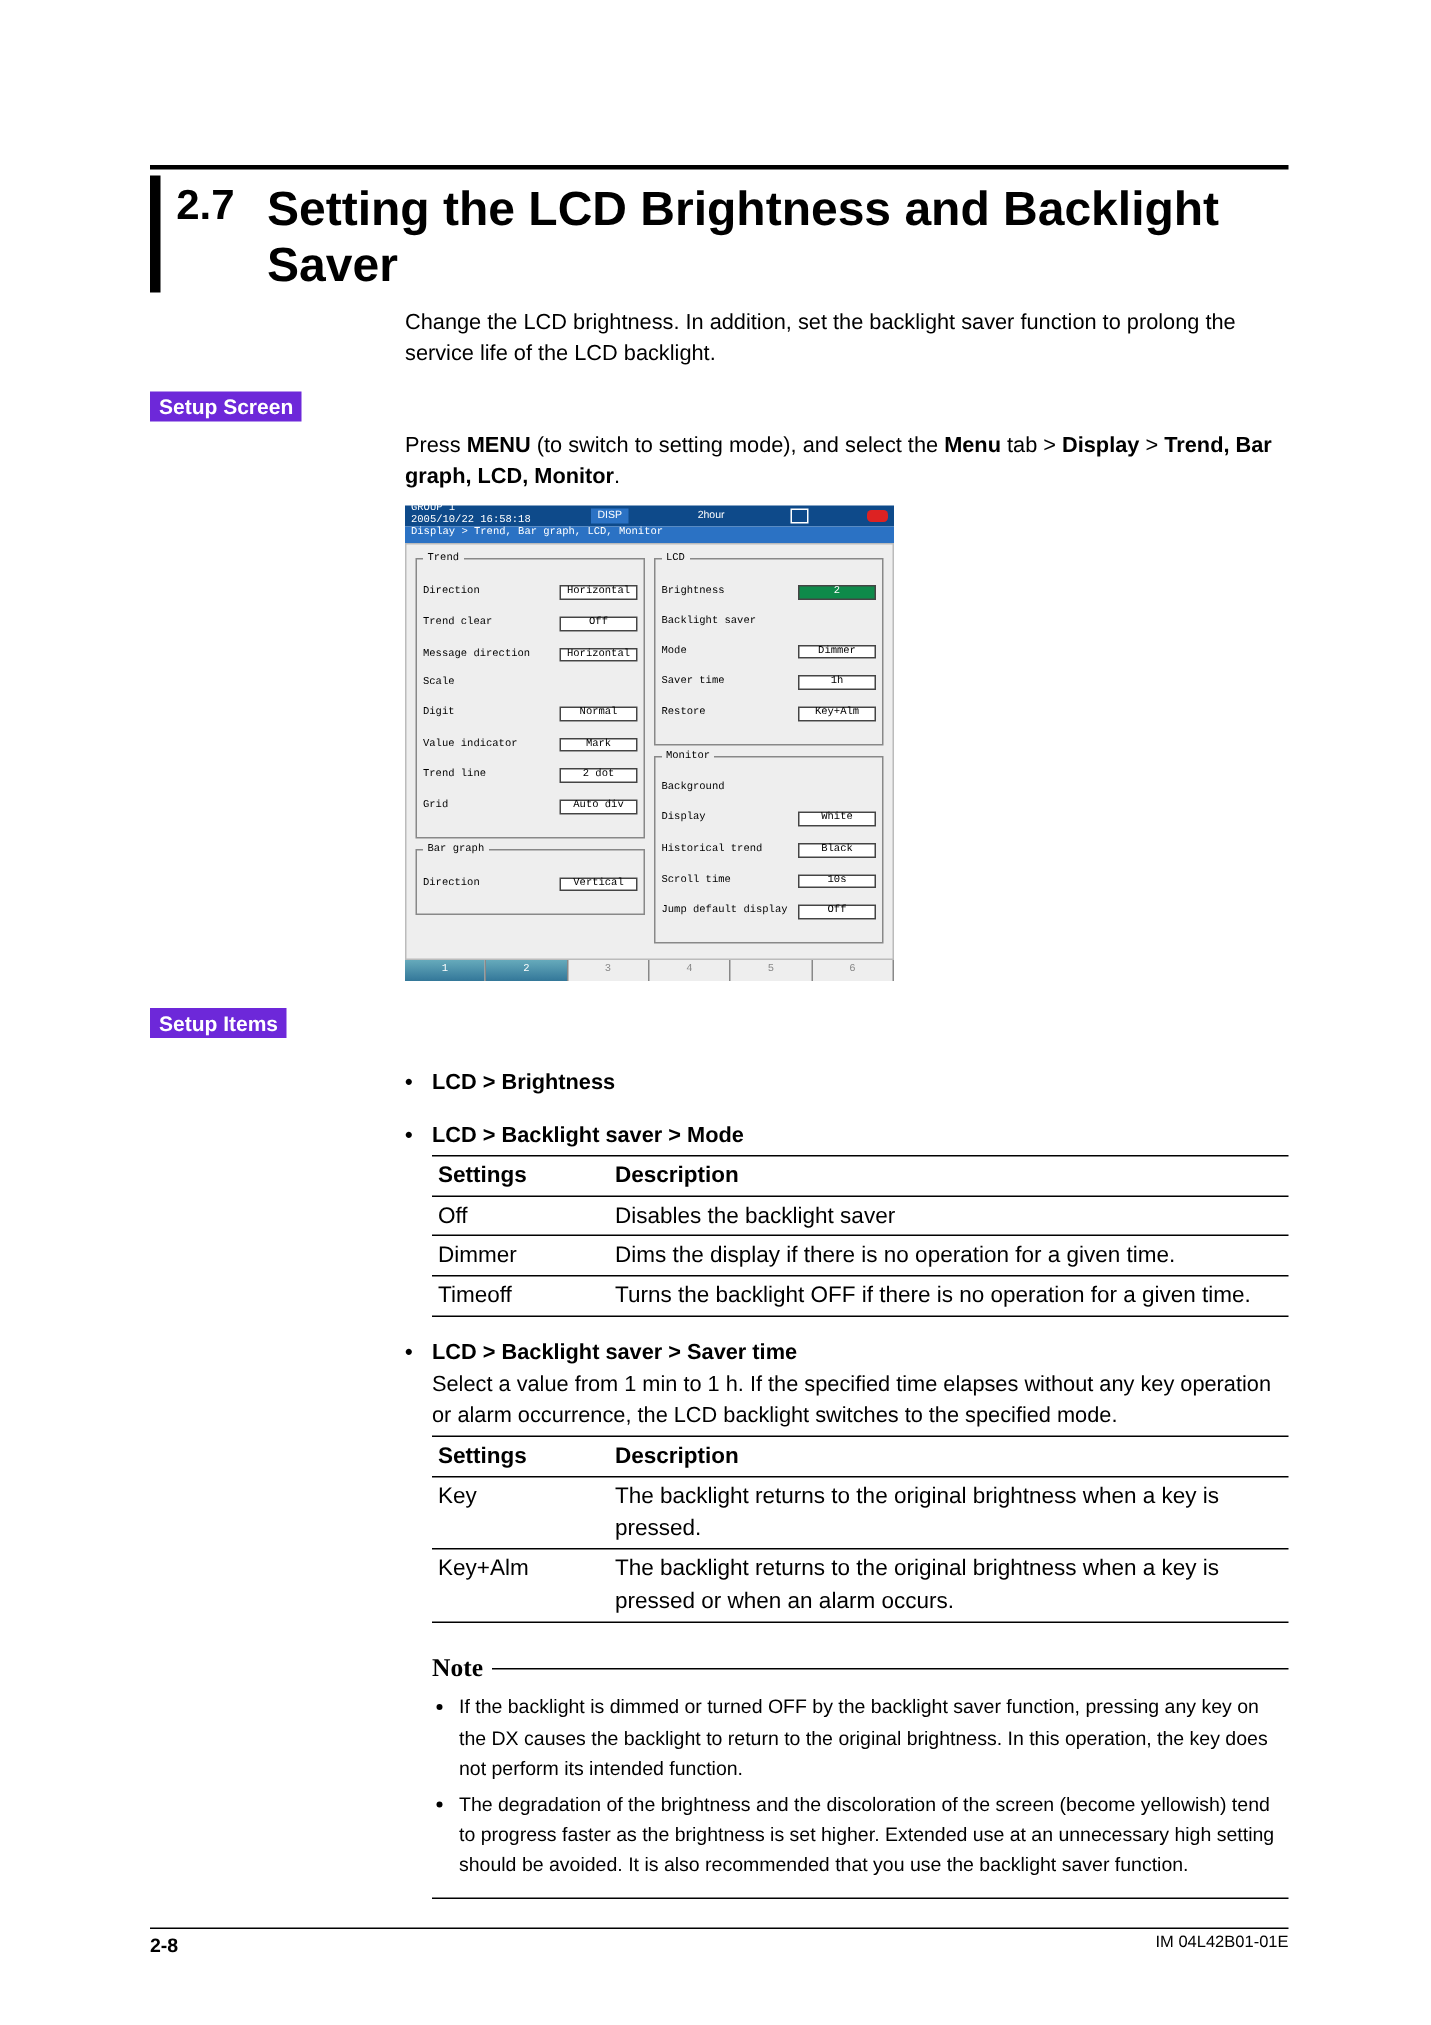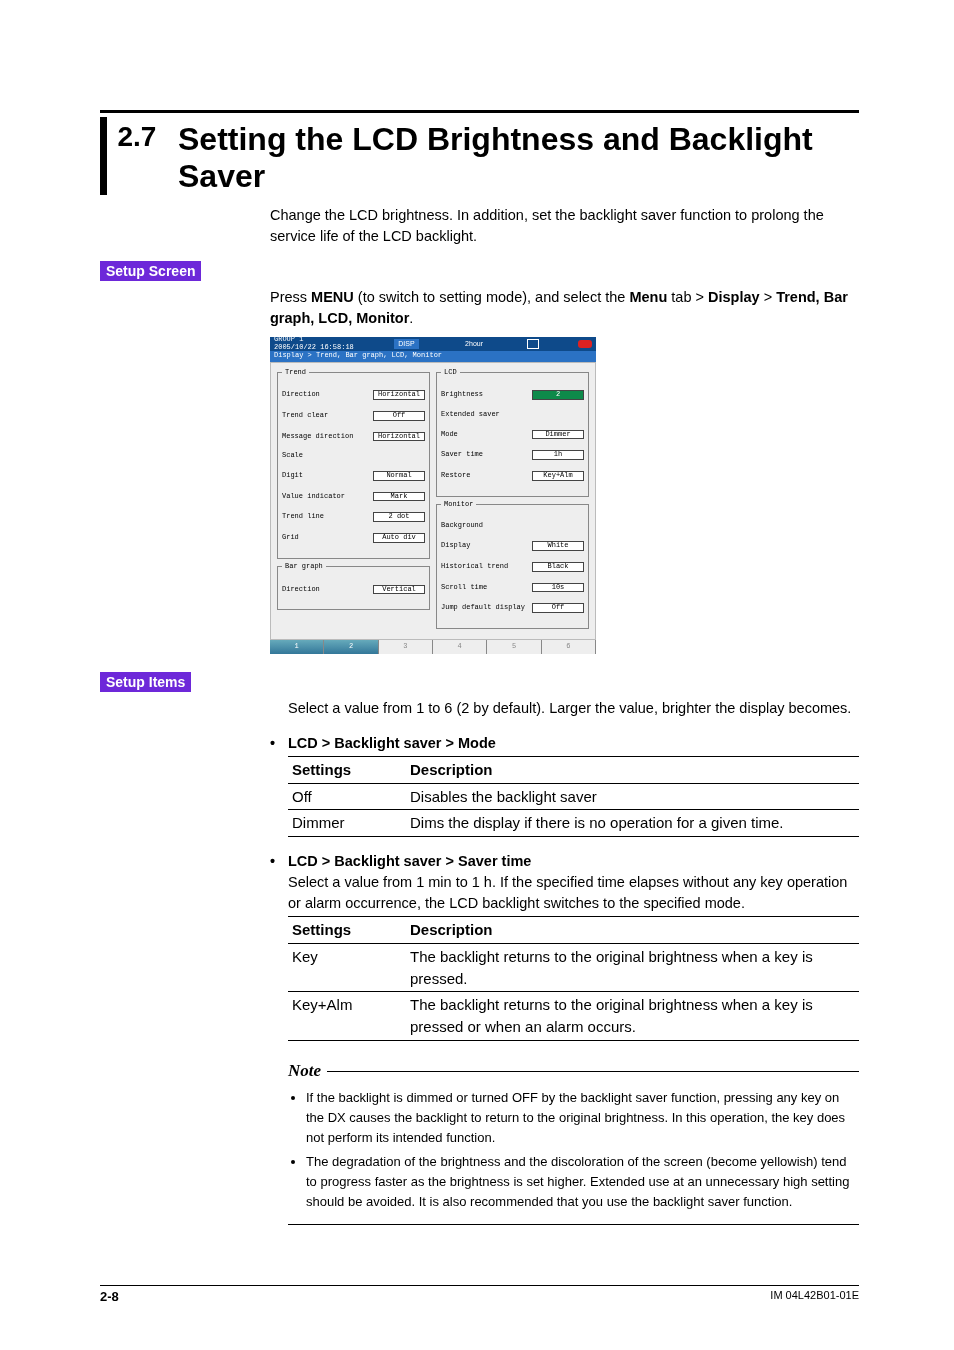--- a/index.html
+++ b/index.html
@@ -93,21 +93,20 @@
     font-weight: bold;
   }
   table.settings td {
     border-bottom: 1px solid #000;
     padding: 2px 4px;
     vertical-align: top;
   }
   table.settings td:first-child, table.settings th:first-child { width: 110px; }
   table.settings tr:last-child td { border-bottom: 1.5px solid #000; }
   .note-head {
-    font-style: italic;
     font-weight: bold;
     font-family: "Times New Roman", serif;
     font-size: 17px;
     margin-top: 18px;
     display: flex;
     align-items: center;
   }
   .note-head .noteline {
     flex: 1;
     border-top: 1.5px solid #000;
@@ -269,21 +268,21 @@
         </div>
         <div class="col">
           <fieldset>
             <legend>LCD</legend>
             <div id="lcd-rows">
                 <div class="row">
                   <span>Brightness</span>
                   <span class="val valhl">2</span>
                 </div>
                 <div class="row">
-                  <span>Extended saver</span>
+                  <span>Backlight saver</span>
                 </div>
                 <div class="row">
                   <span> Mode</span>
                   <span class="val">Dimmer</span>
                 </div>
                 <div class="row">
                   <span> Saver time</span>
                   <span class="val">1h</span>
                 </div>
                 <div class="row">
@@ -325,38 +324,42 @@
           <div>4</div>
           <div>5</div>
           <div>6</div>
         </div>
     </div>
   </div>
 
   <div class="subhead">Setup Items</div>
 
   <div class="indent" style="padding-left:18px">
-    <div class="bullet-body">Select a value from 1 to 6 (2 by default). Larger the value, brighter the display becomes.</div>
+    <div class="bullet-head">LCD &gt; Brightness</div>
 
     <div class="bullet-head">LCD &gt; Backlight saver &gt; Mode</div>
     <table class="settings">
       <thead>
           <tr>
         <th>Settings</th>
         <th>Description</th>
       </tr>
         </thead>
       <tbody id="mode-tbody">
           <tr>
             <td>Off</td>
             <td>Disables the backlight saver</td>
           </tr>
           <tr>
             <td>Dimmer</td>
             <td>Dims the display if there is no operation for a given time.</td>
+          </tr>
+          <tr>
+            <td>Timeoff</td>
+            <td>Turns the backlight OFF if there is no operation for a given time.</td>
           </tr>
         </tbody>
     </table>
 
     <div class="bullet-head">LCD &gt; Backlight saver &gt; Saver time</div>
     <div class="bullet-body">Select a value from 1 min to 1 h. If the specified time elapses without any key operation or alarm occurrence, the LCD backlight switches to the specified mode.</div>
 
     <table class="settings">
       <thead>
           <tr>

